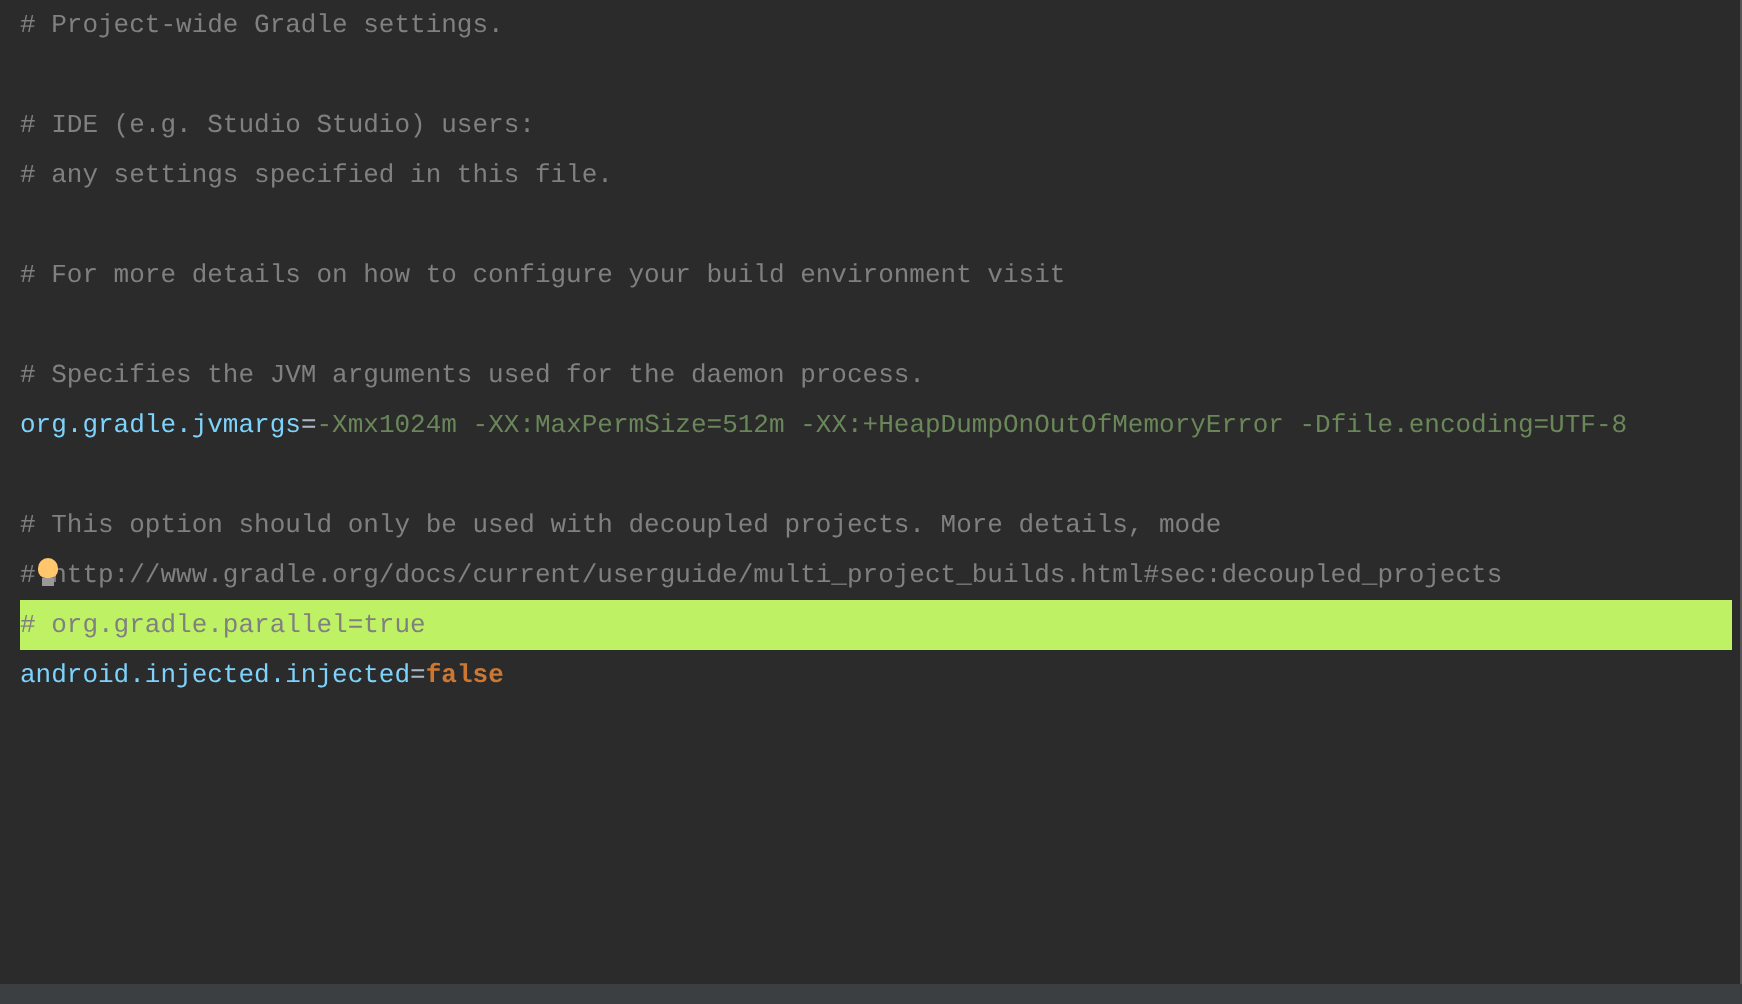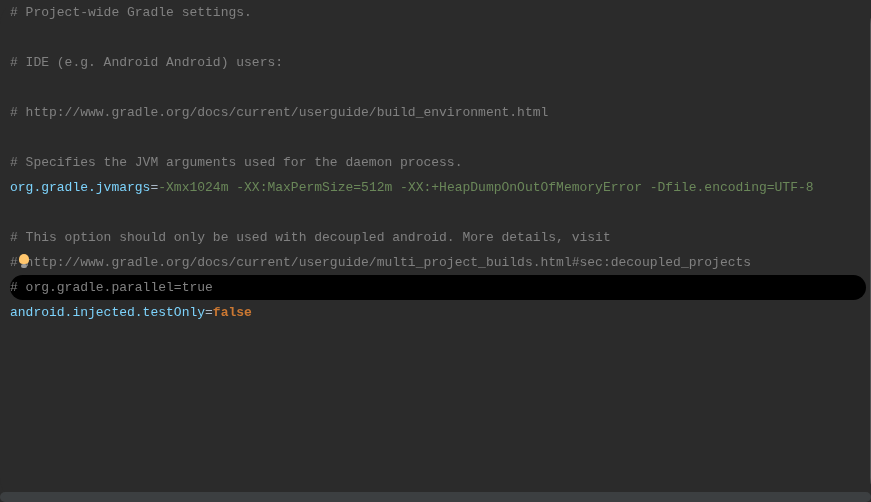--- a/index.html
+++ b/index.html
@@ -1,15 +1,15 @@
 <!DOCTYPE html>
 <html><head>
   <meta charset="utf-8">
   <style>
-    * { margin: 0; padding: 0; box-sizing: border-box; border-radius: 24px; }
+    * { margin: 0; padding: 0; box-sizing: border-box; }
     body {
       background: #2b2b2b;
       font-family: "Consolas", "Monaco", "Courier New", monospace;
       font-size: 13px;
       line-height: 25px;
       color: #a9b7c6;
       overflow-x: auto;
     }
     .editor-wrapper {
       display: flex;
@@ -30,21 +30,21 @@
       width: 1px;
       background: #555555;
       flex-shrink: 0;
     }
     .code-line {
       white-space: pre;
       height: 25px;
       position: relative;
     }
     .code-line.highlighted {
-      background: #000000;
+      background: #bef264;
     }
     .comment { color: #808080; }
     .property-key { color: #7dd3fc; }
     .equals { color: #a9b7c6; }
     .value-green { color: #6a8759; text-align: right; }
     .value-orange { color: #cc7832; font-weight: bold; }
     .bulb-icon {
       position: absolute;
       left: 7px;
       top: 4px;
@@ -74,28 +74,29 @@
     }
   </style>
 </head>
 <body>
 
 <div class="editor-wrapper">
   <div class="gutter"></div>
   <div class="code-area" id="code-area">
       <div class="code-line"><span class="comment"># Project-wide Gradle settings.</span></div>
       <div class="code-line">&nbsp;</div>
-      <div class="code-line"><span class="comment"># IDE (e.g. Android Android) users:</span></div>
+      <div class="code-line"><span class="comment"># IDE (e.g. Studio Studio) users:</span></div>
+      <div class="code-line"><span class="comment"># any settings specified in this file.</span></div>
       <div class="code-line">&nbsp;</div>
-      <div class="code-line"><span class="comment"># http://www.gradle.org/docs/current/userguide/build_environment.html</span></div>
+      <div class="code-line"><span class="comment"># For more details on how to configure your build environment visit</span></div>
       <div class="code-line">&nbsp;</div>
       <div class="code-line"><span class="comment"># Specifies the JVM arguments used for the daemon process.</span></div>
       <div class="code-line"><span class="property-key">org.gradle.jvmargs</span><span class="equals">=</span><span class="value-green">-Xmx1024m -XX:MaxPermSize=512m -XX:+HeapDumpOnOutOfMemoryError -Dfile.encoding=UTF-8</span></div>
       <div class="code-line">&nbsp;</div>
-      <div class="code-line"><span class="comment"># This option should only be used with decoupled android. More details, visit</span></div>
+      <div class="code-line"><span class="comment"># This option should only be used with decoupled projects. More details, mode</span></div>
       <div class="code-line"><div class="bulb-icon"><div class="bulb-top"></div><div class="bulb-base"></div></div><span class="comment"># http://www.gradle.org/docs/current/userguide/multi_project_builds.html#sec:decoupled_projects</span></div>
       <div class="code-line highlighted"><span class="comment"># org.gradle.parallel=true</span></div>
-      <div class="code-line"><span class="property-key">android.injected.testOnly</span><span class="equals">=</span><span class="value-orange">false</span></div>
+      <div class="code-line"><span class="property-key">android.injected.injected</span><span class="equals">=</span><span class="value-orange">false</span></div>
     </div>
   <div class="right-edge"></div>
 </div>
 
 <div class="scrollbar-bottom"></div>
 
 </body></html>

